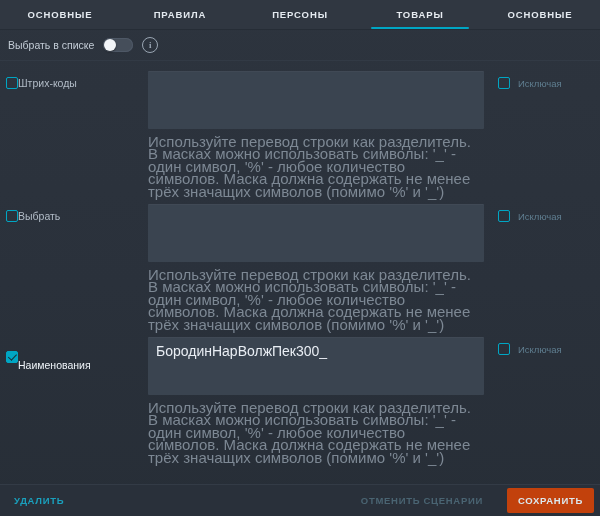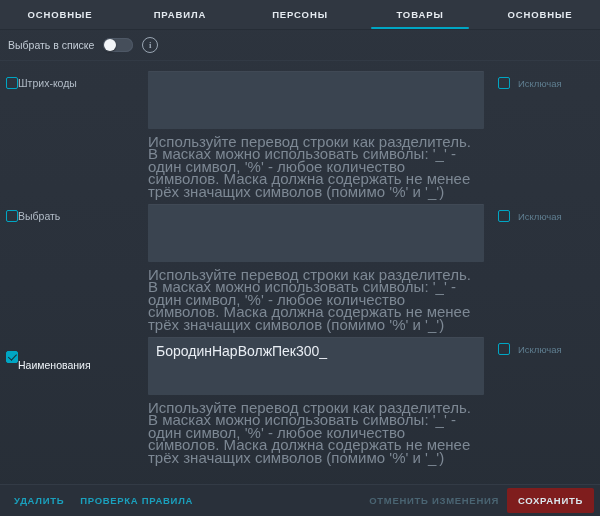--- a/index.html
+++ b/index.html
@@ -53,26 +53,26 @@
       padding:7px 8px;box-sizing:border-box;font-size:14px;color:#e9eef4;
       line-height:14px;white-space:pre-wrap;word-break:break-all;overflow:hidden;cursor:text;
       box-shadow:inset 0 1px 0 rgba(255,255,255,.03);}
   .hint{font-size:15px;line-height:12.4px;color:#7d8894;margin-top:7px;padding-right:6px;}
 
   .rightcell{width:96px;flex:0 0 96px;display:flex;align-items:center;gap:8px;padding-top:6px;padding-left:14px;}
   .excl-label{font-size:9.5px;color:#5f7e90;white-space:nowrap;}
 
   
   .footer{height:31px;flex:0 0 31px;display:flex;align-items:center;
-          background:#29303a;border-top:1px solid #333b46;padding:0 6px;gap:0;}
+          background:#29303a;border-top:1px solid #333b46;padding:0 6px;gap:16px;}
   .fbtn{font-size:9.5px;font-weight:bold;letter-spacing:.7px;color:#1aa0bd;cursor:pointer;
         padding:6px 8px;white-space:nowrap;background:none;border:none;font-family:inherit;}
   .fbtn.disabled{color:#4a6472;cursor:default;}
   .spacer{flex:1 1 auto;}
-  .savebtn{background:#7f1d1d;color:#dbe8ee;font-size:9.5px;font-weight:bold;letter-spacing:.7px;
+  .savebtn{background:#c2410c;color:#dbe8ee;font-size:9.5px;font-weight:bold;letter-spacing:.7px;
            border:none;border-radius:2px;padding:7px 11px;cursor:pointer;font-family:inherit;}
 </style>
 </head>
 <body>
 
 <div id="app">
 
   <div class="tabbar">
     <div class="tab inactive">
       <span>ОСНОВНЫЕ</span>
@@ -146,19 +146,18 @@
       <div class="rightcell">
         <span class="cb"></span>
         <span class="excl-label">Исключая</span>
       </div>
     </div>
 
   </div>
 
   <div class="footer">
     <button class="fbtn">УДАЛИТЬ</button>
-    <button class="fbtn">ПРОВЕРКА ПРАВИЛА</button>
     <div class="spacer"></div>
-    <button class="fbtn disabled">ОТМЕНИТЬ ИЗМЕНЕНИЯ</button>
+    <button class="fbtn disabled">ОТМЕНИТЬ СЦЕНАРИИ</button>
     <button class="savebtn">СОХРАНИТЬ</button>
   </div>
 
 </div>
 
 </body></html>

